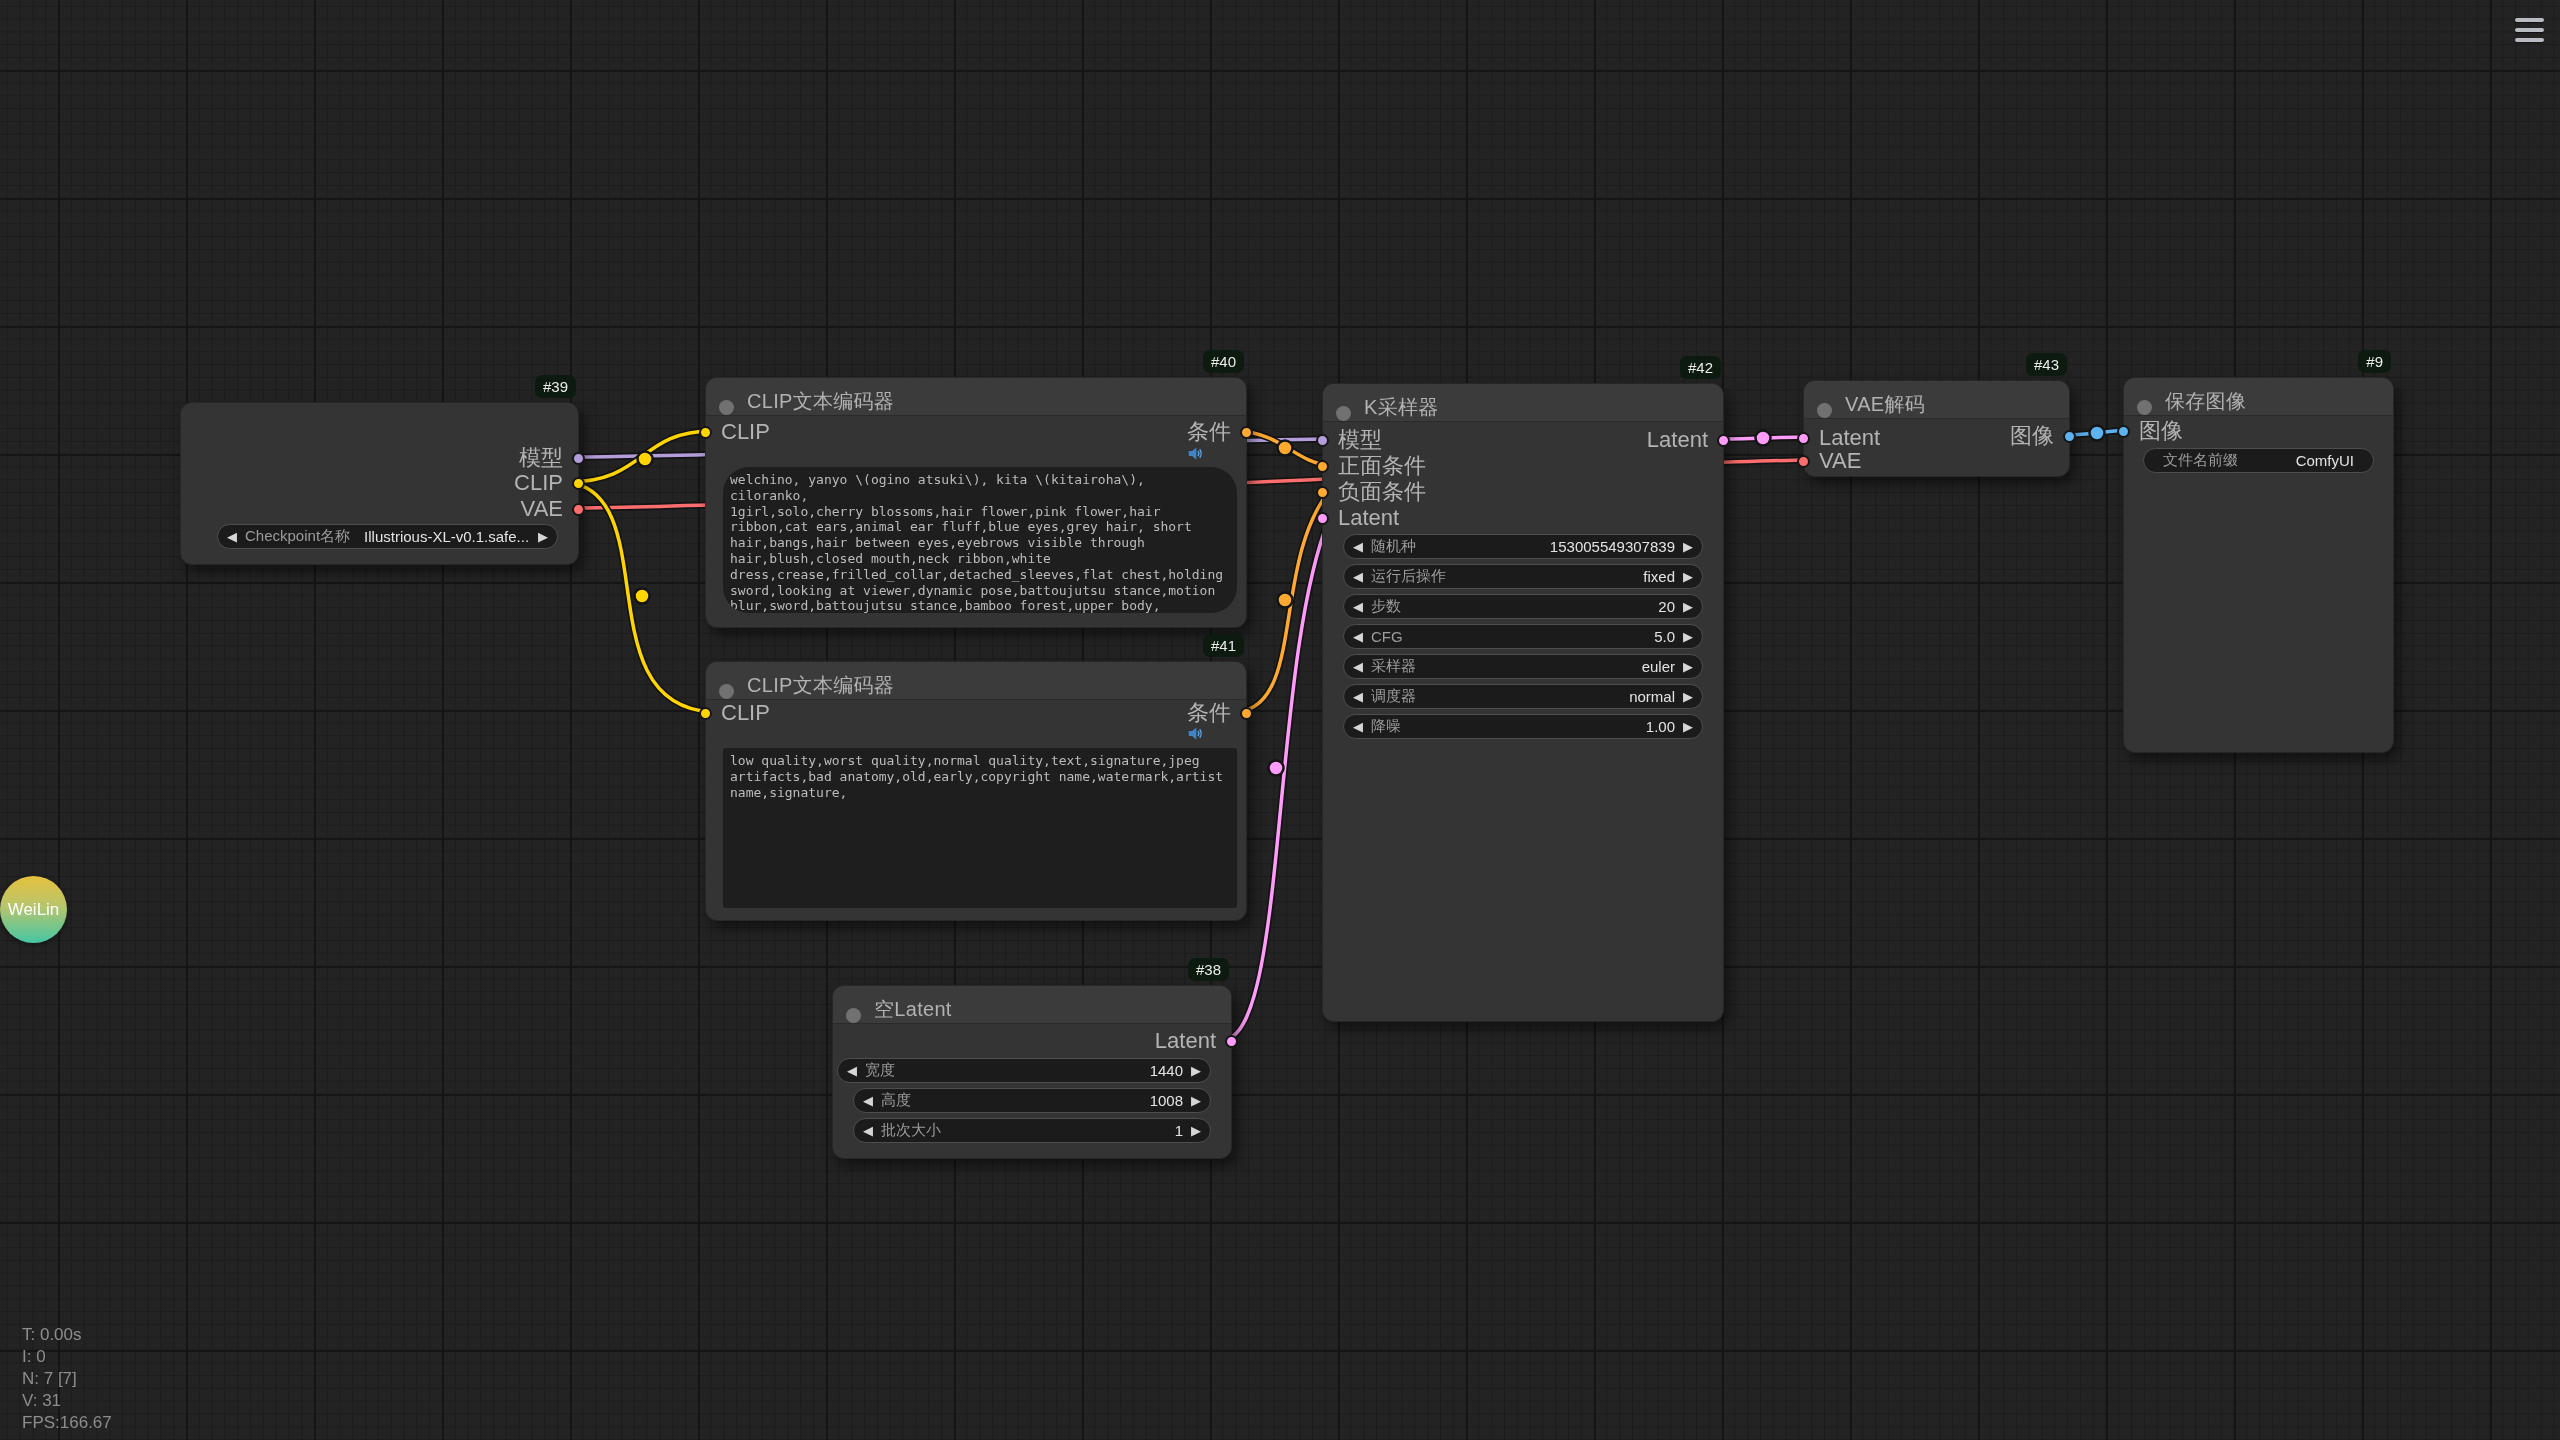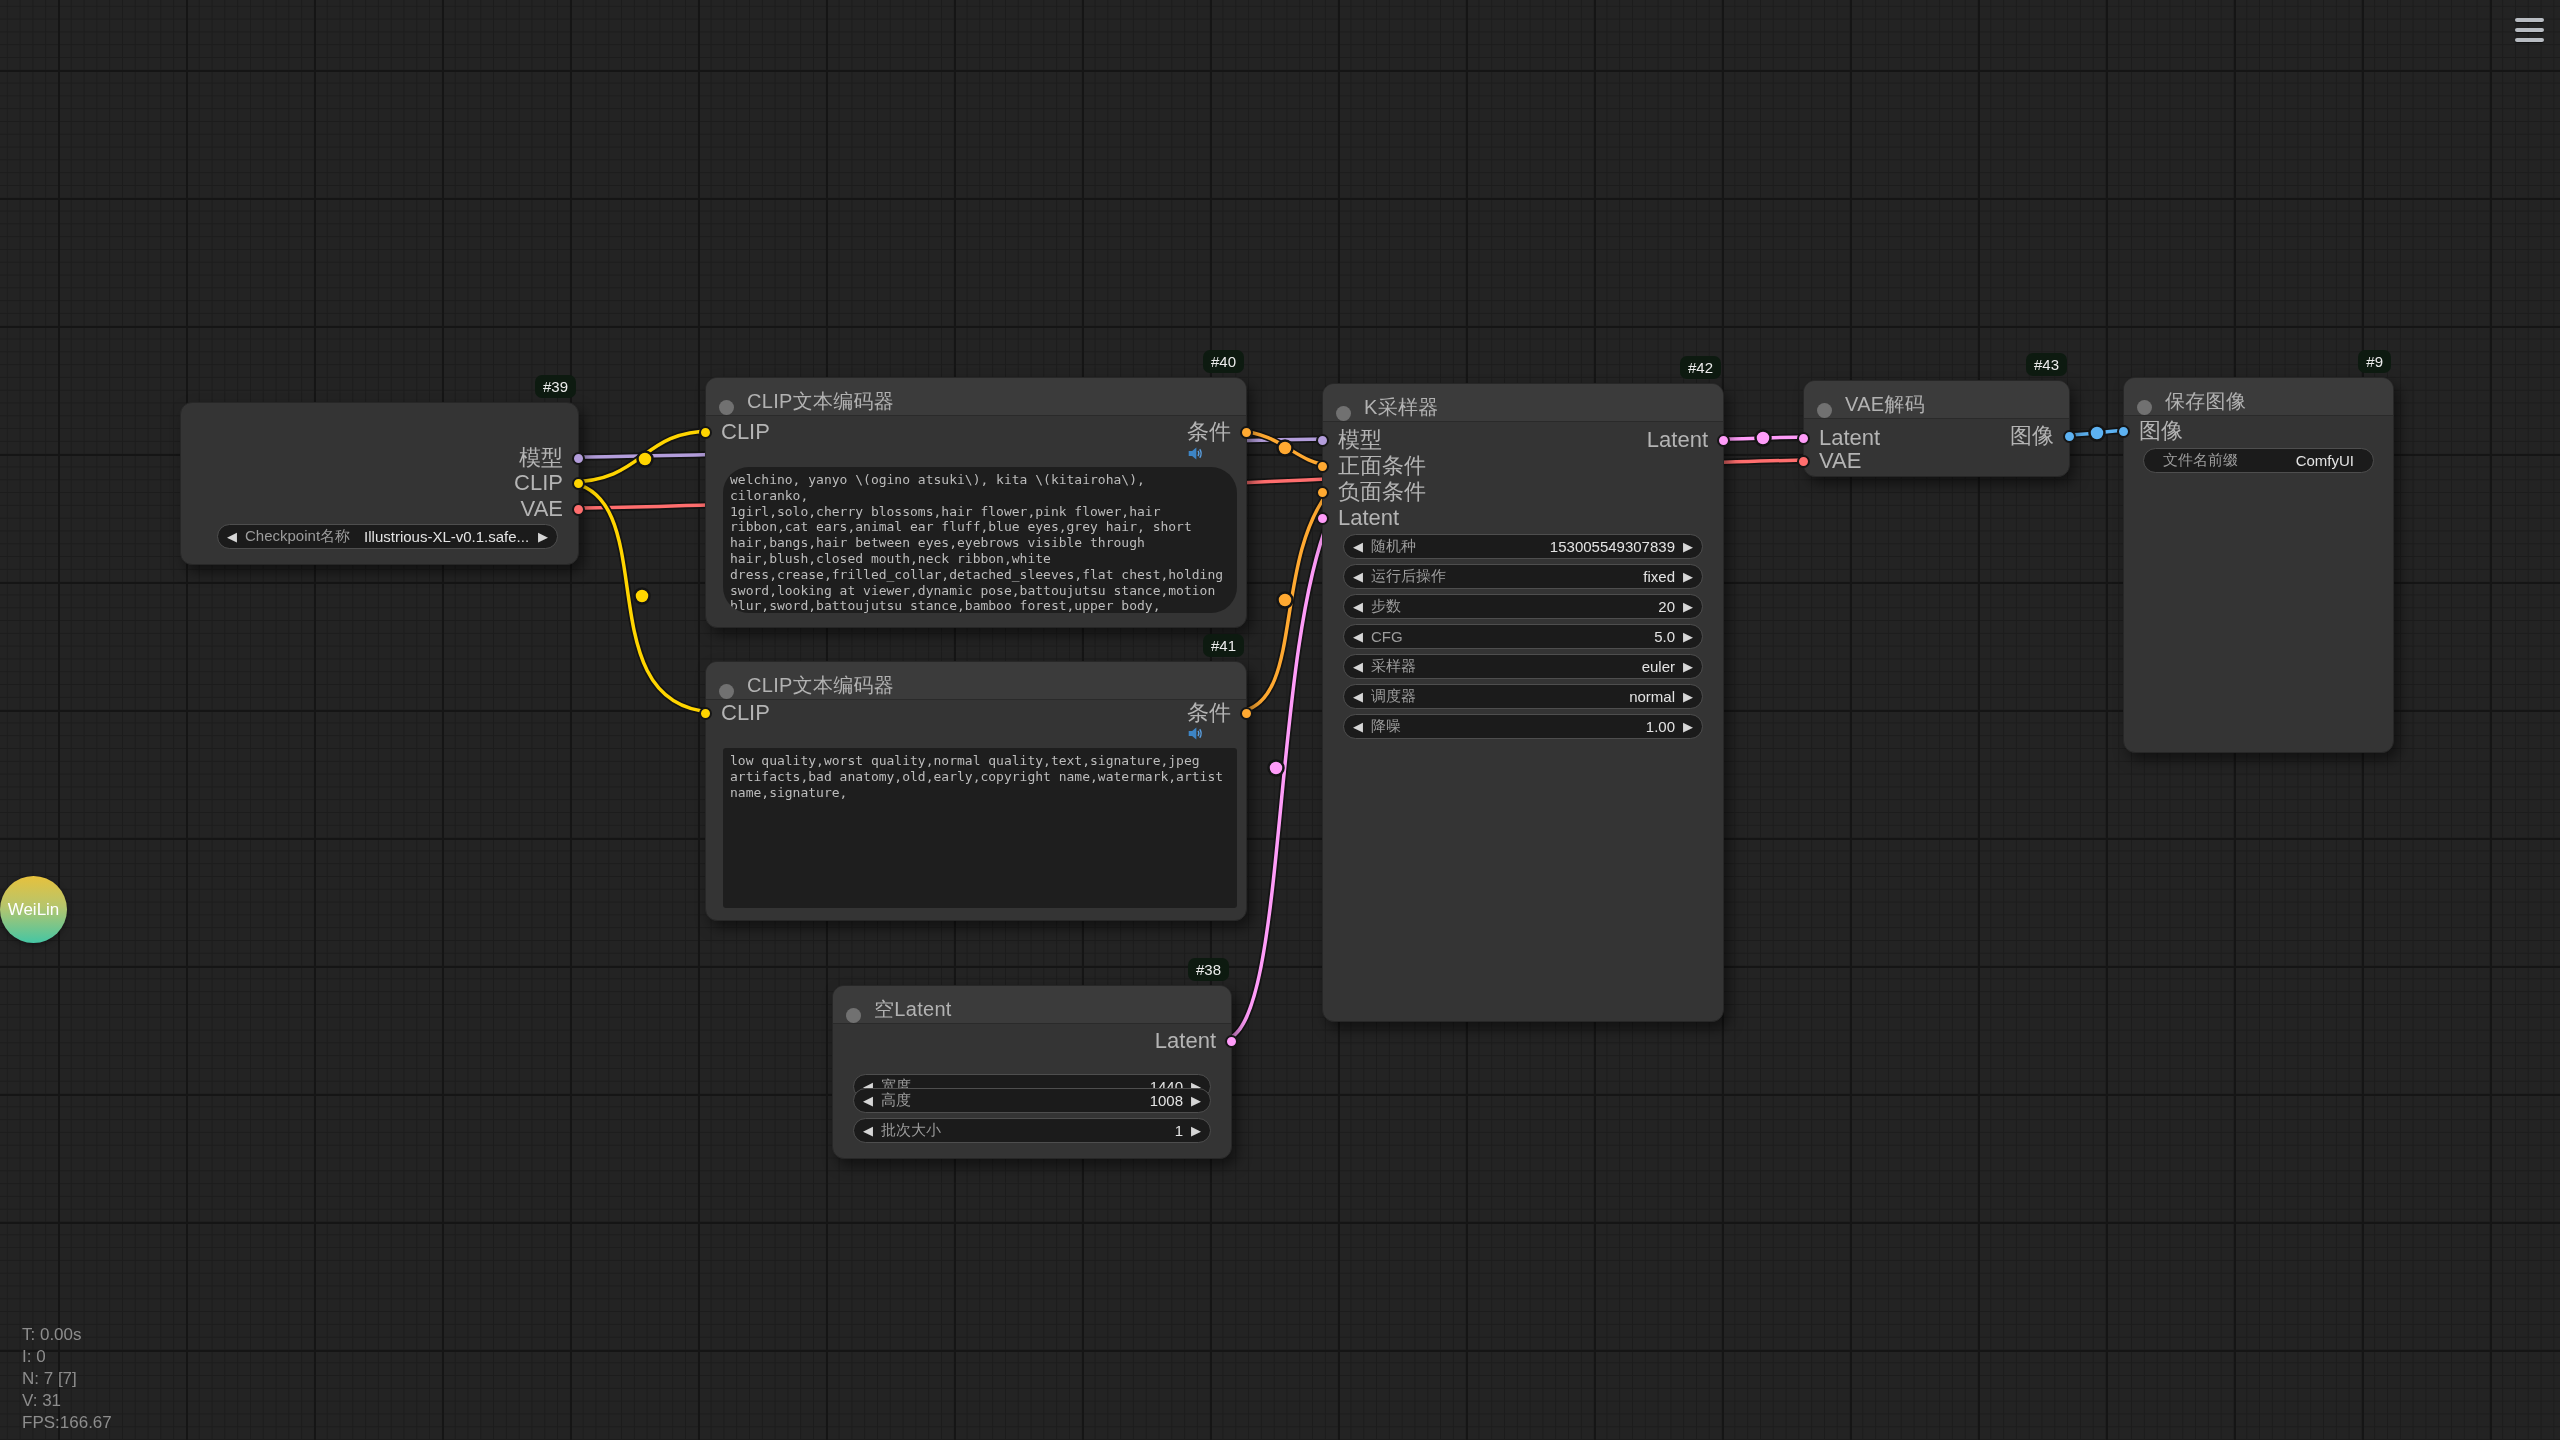--- a/index.html
+++ b/index.html
@@ -280,21 +280,21 @@
 <div class="node" style="left:832px;top:985px;width:398px;height:172px;">
   <div class="badge">#38</div>
   <div class="node-header">
     <span class="collapse-dot"></span>
     <span class="node-title">空Latent</span>
   </div>
   <div class="port out" style="top:45px;right:-7px;">
     <span class="port-dot c-latent"></span>
     <span>Latent</span>
   </div>
-  <div class="widget" style="top:72px;left:20px;right:20px;margin-top:16px;">
+  <div class="widget" style="top:72px;left:4px;right:20px;">
     <span class="warr warr-l"></span>
     <span class="widget-label">宽度</span>
     <span class="widget-value">1440</span>
     <span class="warr warr-r"></span>
   </div>
   <div class="widget" style="top:102px;left:20px;right:20px;">
     <span class="warr warr-l"></span>
     <span class="widget-label">高度</span>
     <span class="widget-value">1008</span>
     <span class="warr warr-r"></span>

